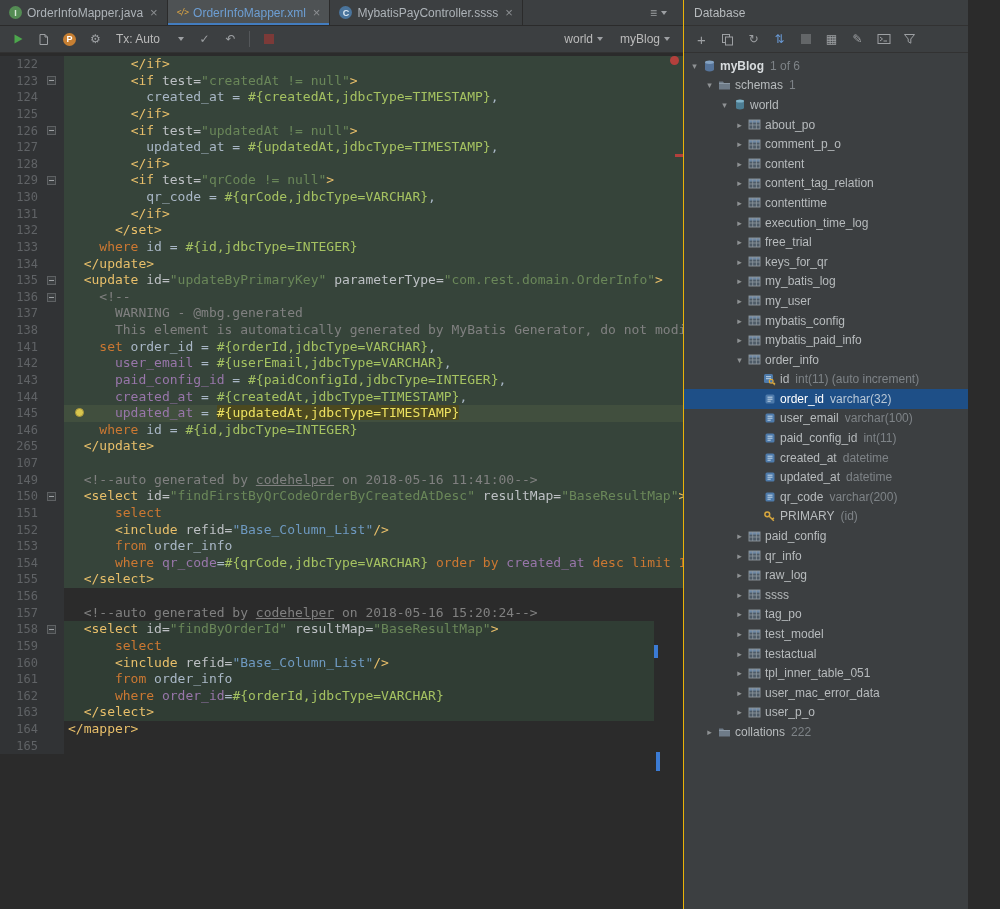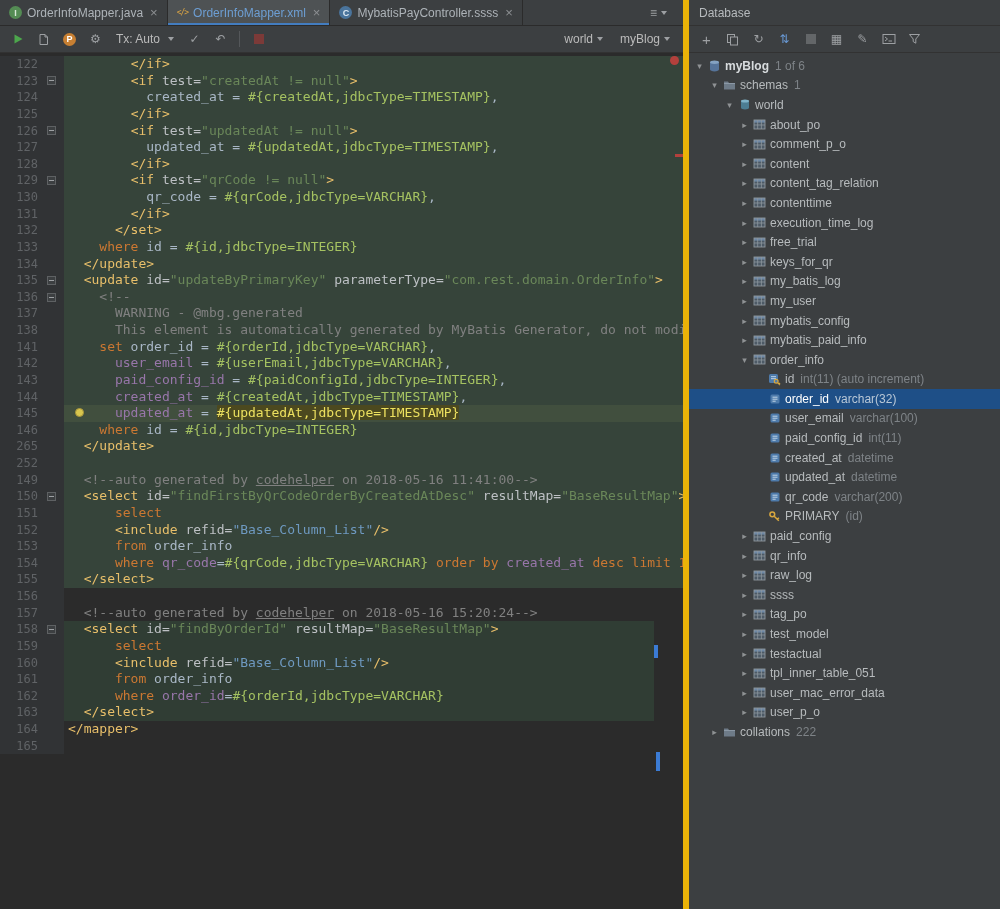--- a/index.html
+++ b/index.html
@@ -13,21 +13,21 @@
   .tab{display:flex;align-items:center;padding:0 9px;border-right:1px solid #2b2b2b;color:#adb3b8;background:#3c3f41;white-space:nowrap}
   .tab.active{background:#4e5254;color:#6d9ed3;box-shadow:inset 0 -2px 0 #437dc0}
   .tab .icon{margin-right:5px;display:inline-flex;align-items:center}
   .tab-close{margin-left:7px;color:#8d9093;font-size:13px;line-height:1}
   .tab-extra{margin-left:auto;display:flex;align-items:center;padding:0 12px;gap:2px}
   
   .etoolbar{height:27px;background:#3c3f41;border-bottom:1px solid #323232;display:flex;align-items:center;padding:0 5px;gap:1px}
   .tbtn{display:inline-flex;align-items:center;justify-content:center;width:25px;height:22px;border-radius:3px;flex:none}
   .tsep{width:1px;height:16px;background:#54575a;margin:0 5px;flex:none}
   .tspacer{flex:1}
-  .tx{display:flex;align-items:center;color:#bbbbbb;padding:0 7px;gap:4px;flex:none}
+  .tx{display:flex;align-items:center;color:#bbbbbb;padding:0 7px;gap:14px;flex:none}
   .caret{width:0;height:0;border-left:3.5px solid transparent;border-right:3.5px solid transparent;border-top:4px solid #9da0a3;margin-left:4px;display:inline-block}
   .seldrop{display:flex;align-items:center;color:#bbbbbb;padding:0 8px;flex:none}
   .g-glyph{color:#9da0a3;font-size:12px;line-height:1}
   .g-glyph.big{font-size:15px}
   .g-glyph.blue{color:#6a9bd8}
   .sq{width:10px;height:10px;display:inline-block}
   .sq.red{background:#7c3a38}
   .sq.gray{background:#636668}
   .pbadge{width:13px;height:13px;border-radius:50%;background:#c77f32;color:#fff;font-size:9px;font-weight:bold;display:inline-flex;align-items:center;justify-content:center}
   .fcircle{width:13px;height:13px;border-radius:50%;font-size:9px;font-weight:bold;display:inline-flex;align-items:center;justify-content:center}
@@ -54,21 +54,21 @@
   .bulb{position:absolute;left:11px;top:3px;width:9px;height:9px;border-radius:50%;background:#d8c64e;border:1px solid #a8963b}
   .mark-red-circle{position:absolute;top:3px;right:4px;width:9px;height:9px;border-radius:50%;background:#b3403c}
   .mark-red-dash{position:absolute;top:101px;right:0;width:8px;height:3px;background:#b3403c}
   .mark-blue{position:absolute;width:4px;background:#3b7bd4}
   .b1{left:654px;top:592px;height:13px}
   .b2{left:656px;top:699px;height:19px}
   
   .breadcrumbs{height:23px;background:#3b3e40;border-top:1px solid #2f3133;display:flex;align-items:center;padding:0 12px;gap:7px;color:#9fa6ac}
   .crumb-sep{color:#737577}
   
-  .dbpanel{width:317px;background:#3c3f41;border-left:6px solid #eab308;display:flex;flex-direction:column}
+  .dbpanel{width:285px;background:#3c3f41;border-left:1px solid #eab308;display:flex;flex-direction:column}
   .db-header{height:26px;display:flex;align-items:center;padding:0 10px;border-bottom:1px solid #323232;color:#b7bbbe}
   .db-toolbar{height:27px;display:flex;align-items:center;padding:0 5px;border-bottom:1px solid #323232;gap:1px}
   .filter-pos{margin-left:auto;margin-right:68px}
   .db-tree{flex:1;overflow:hidden;padding-top:3px}
   .tree-row{display:flex;align-items:center;height:19.6px;color:#b7bbbd;white-space:nowrap}
   .tree-row.selected{background:#1e4f87;color:#ffffff}
   .arrow{width:13px;flex:none;color:#8f9294;font-size:9px;text-align:center}
   .ticon{width:17px;flex:none;display:inline-flex;justify-content:center}
   .tlabel{margin-left:2px}
   .tlabel.bold{color:#d8dcde;font-weight:bold}
@@ -328,21 +328,21 @@
           </div>
           <div class="code-line bg-g">
             <span class="gutter">
               <span class="lnum">265</span>
               <span class="foldc"></span>
             </span>
             <span class="lcontent"><span class="xd">  </span><span class="xt">&lt;/update&gt;</span></span>
           </div>
           <div class="code-line bg-g">
             <span class="gutter">
-              <span class="lnum">252</span>
+              <span class="lnum">107</span>
               <span class="foldc"></span>
             </span>
             <span class="lcontent"></span>
           </div>
           <div class="code-line bg-g">
             <span class="gutter">
               <span class="lnum">149</span>
               <span class="foldc"></span>
             </span>
             <span class="lcontent"><span class="xd">  </span><span class="xm">&lt;!--auto generated by </span><span class="xu">codehelper</span><span class="xm"> on 2018-05-16 11:41:00--&gt;</span></span>

